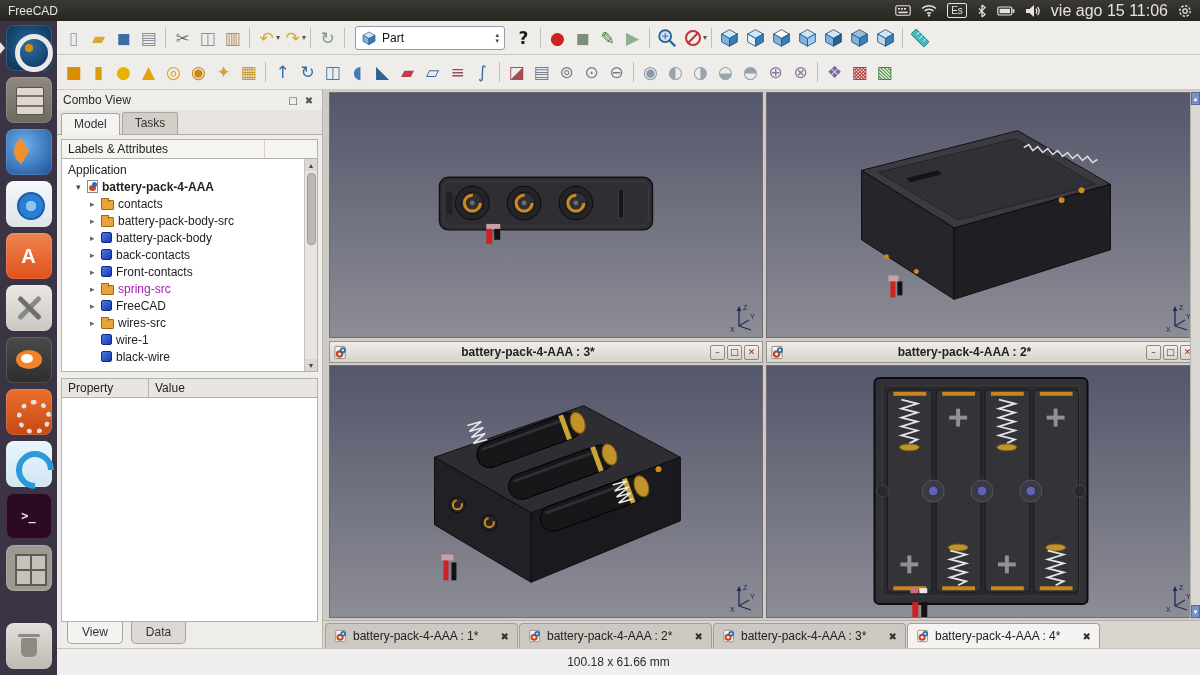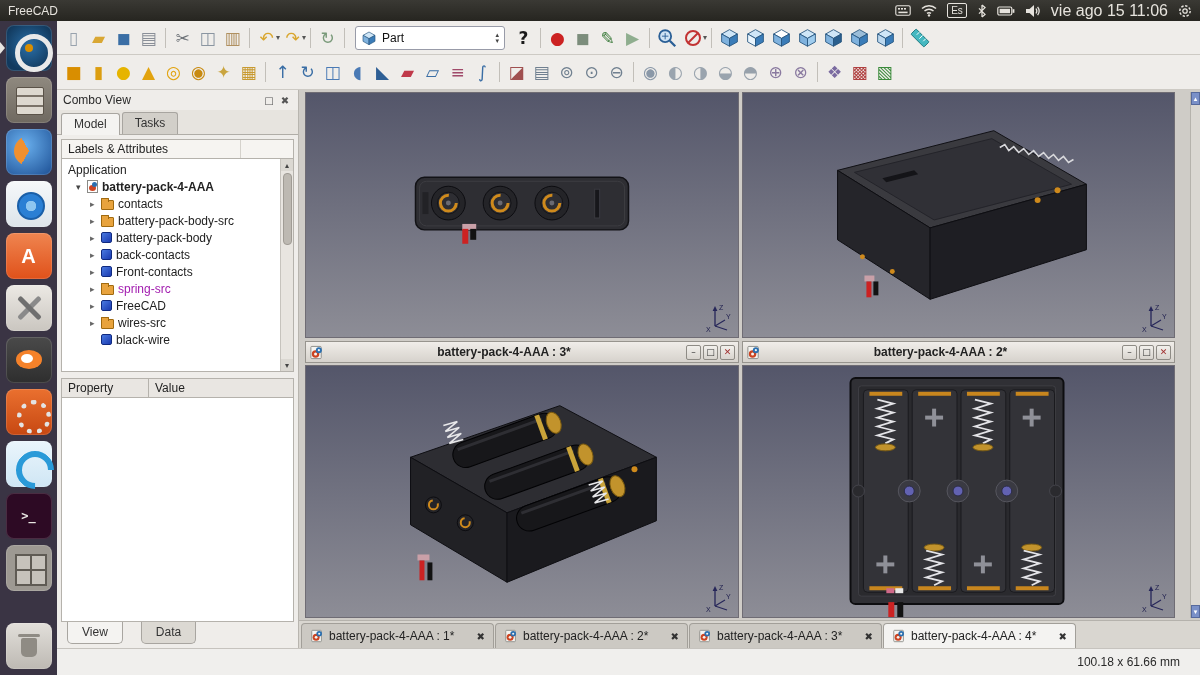--- a/index.html
+++ b/index.html
@@ -60,21 +60,21 @@
   .caret{font-size:8px;margin-left:-3px;align-self:center;font-family:"DejaVu Sans",sans-serif}
   .tb-svg{width:26px;height:25px;display:flex;align-items:center;justify-content:center;flex:0 0 auto}
   .wb-combo{display:flex;align-items:center;gap:5px;background:#fff;border:1px solid #989ba8;border-radius:3px;height:24px;padding:0 5px;width:150px;margin:0 6px;flex:0 0 auto}
   .wb-combo .lbl{flex:1;font-size:12px;color:#111}
   .spin{display:flex;flex-direction:column;line-height:6px;font-size:7px}
 
   
   .workspace{flex:1;display:flex;min-height:0}
 
   
-  .panel{width:242px;background:#efedea;border-right:1px solid #b8b5af;display:flex;flex-direction:column;flex:0 0 auto}
+  .panel{width:266px;background:#efedea;border-right:1px solid #b8b5af;display:flex;flex-direction:column;flex:0 0 auto}
   .panel-title{height:20px;display:flex;align-items:center;padding:0 6px;font-size:12px;color:#2a2a2a}
   .panel-title .sp{flex:1}
   .pbtn{width:14px;height:14px;display:flex;align-items:center;justify-content:center;font-size:10px;margin-left:2px}
   .panel-tabs{display:flex;gap:2px;padding:2px 4px 0;background:#e7e4df;border-bottom:1px solid #b0ada7}
   .ptab{font-size:12px;padding:3px 12px 4px;border:1px solid #a8a5a0;border-bottom:none;border-radius:3px 3px 0 0;background:#d2cfc9;color:#333}
   .ptab.active{background:#f4f3f1;position:relative;top:1px}
   .tree-header{margin:4px 4px 0;border:1px solid #b5b2ac;background:#f6f4f1;font-size:12px;padding:2px 6px;color:#222;position:relative}
   .tree-header::after{content:"";position:absolute;right:52px;top:0;bottom:0;width:1px;background:#d5d2cc}
   .tree-body{margin:0 4px;background:#fff;border:1px solid #b5b2ac;border-top:none;height:213px;position:relative;overflow:hidden;flex:0 0 auto}
   .tree-rows{padding:2px 14px 0 2px}
@@ -94,21 +94,21 @@
   .vscroll{position:absolute;right:0;top:0;bottom:0;width:13px;background:#e8e5e0;border-left:1px solid #c6c3bd;display:flex;flex-direction:column;align-items:center}
   .vscroll .arr{height:12px;width:100%;display:flex;align-items:center;justify-content:center;font-size:8px;background:#dbd8d2}
   .vscroll .thumb{width:9px;height:72px;background:#bdb9b2;border:1px solid #a09c95;border-radius:4px;margin-top:2px}
   .vscroll .trackfill{flex:1}
   .splitter{height:6px}
   .prop-header{margin:0 4px;display:flex;font-size:12px;flex:0 0 auto}
   .prop-header .cell{border:1px solid #b5b2ac;background:#e9e6e2;padding:2px 6px}
   .prop-header .c1{width:88px}
   .prop-header .c2{flex:1;border-left:none}
   .prop-body{margin:0 4px;background:#fff;border:1px solid #b5b2ac;border-top:none;flex:1}
-  .panel-bottom{height:26px;display:flex;align-items:flex-start;padding-left:10px;gap:18px;background:#efedea}
+  .panel-bottom{height:26px;display:flex;align-items:flex-start;padding-left:10px;gap:8px;background:#efedea}
   .vd-tab{font-size:12px;padding:3px 14px 4px;border:1px solid #a8a5a0;border-top:none;border-radius:0 0 5px 5px;background:#dcd9d3;color:#333}
   .vd-tab.active{background:#f4f3f1}
 
   
   .mdi{flex:1;position:relative;background:#cfccc7;min-width:0}
   .viewport{position:absolute;border:1px solid #6f6c74;overflow:hidden}
   .viewport svg.scene{position:absolute;inset:0;width:100%;height:100%}
   .axis{position:absolute;right:6px;bottom:4px;width:26px;height:32px}
   .vp1{left:6px;top:2px;width:434px;height:246px}
   .vp2{left:443px;top:2px;width:433px;height:246px}
@@ -121,21 +121,21 @@
   .vp4{left:443px;top:275px;width:433px;height:253px}
   .mdiscroll{position:absolute;right:0;top:2px;width:10px;height:526px;background:#dad7d2;border-left:1px solid #b5b2ac;display:flex;flex-direction:column}
   .mdiscroll .sarr{height:13px;background:#7a90c8;border:1px solid #56699c;display:flex;align-items:center;justify-content:center;font-size:7px;font-family:"DejaVu Sans",sans-serif}
   .mdiscroll .strack{flex:1}
   .doc-tabs{position:absolute;left:0;right:0;bottom:0;height:28px;background:#d9d6d0;border-top:1px solid #b5b2ac;display:flex;align-items:flex-end;padding:0 2px;gap:1px}
   .doc-tab{display:flex;align-items:center;gap:5px;font-size:12px;color:#222;background:#ccc9c3;border:1px solid #a29f99;border-bottom:none;border-radius:4px 4px 0 0;padding:0 8px;height:25px;min-width:193px;white-space:nowrap}
   .doc-tab.active{background:#f4f3f1}
   .doc-tab .close{font-size:10px;margin-left:auto;font-family:"DejaVu Sans",sans-serif}
 
   
-  .statusbar{height:27px;background:#f0efed;border-top:1px solid #c6c3be;display:flex;align-items:center;justify-content:flex-end;padding-right:20px;font-size:12px;color:#2a2a2a;flex:0 0 auto}
+  .statusbar{height:27px;background:#f0efed;border-top:1px solid #c6c3be;display:flex;align-items:center;justify-content:center;padding-right:20px;font-size:12px;color:#2a2a2a;flex:0 0 auto}
 </style>
 </head>
 <body>
 
 <div class="topbar">
   <span class="apptitle">FreeCAD</span>
   <div class="top-right">
     <span class="top-ico">
         <svg width="16" height="11" viewBox="0 0 16 11">
           <rect x="0.8" y="0.8" width="14.4" height="9.4" rx="1.5" fill="none" stroke="#e6e3dd" stroke-width="1.1"></rect>
@@ -468,20 +468,25 @@
               <span class="tree-ico ico-solid"></span>
               <span class="tree-label">FreeCAD</span>
             </div>
 
             <div class="tree-row child">
               <span class="tree-arrow">▸</span>
               <span class="tree-ico ico-folder"></span>
               <span class="tree-label">wires-src</span>
             </div>
 
+            <div class="tree-row child">
+              <span class="tree-arrow"></span>
+              <span class="tree-ico ico-solid"></span>
+              <span class="tree-label">wire-1</span>
+            </div>
 
             <div class="tree-row child">
               <span class="tree-arrow"></span>
               <span class="tree-ico ico-solid"></span>
               <span class="tree-label">black-wire</span>
             </div>
           </div>
         <div class="vscroll">
           <span class="arr g" style="color: rgb(68, 68, 68);">▴</span>
           <span class="thumb"></span>

